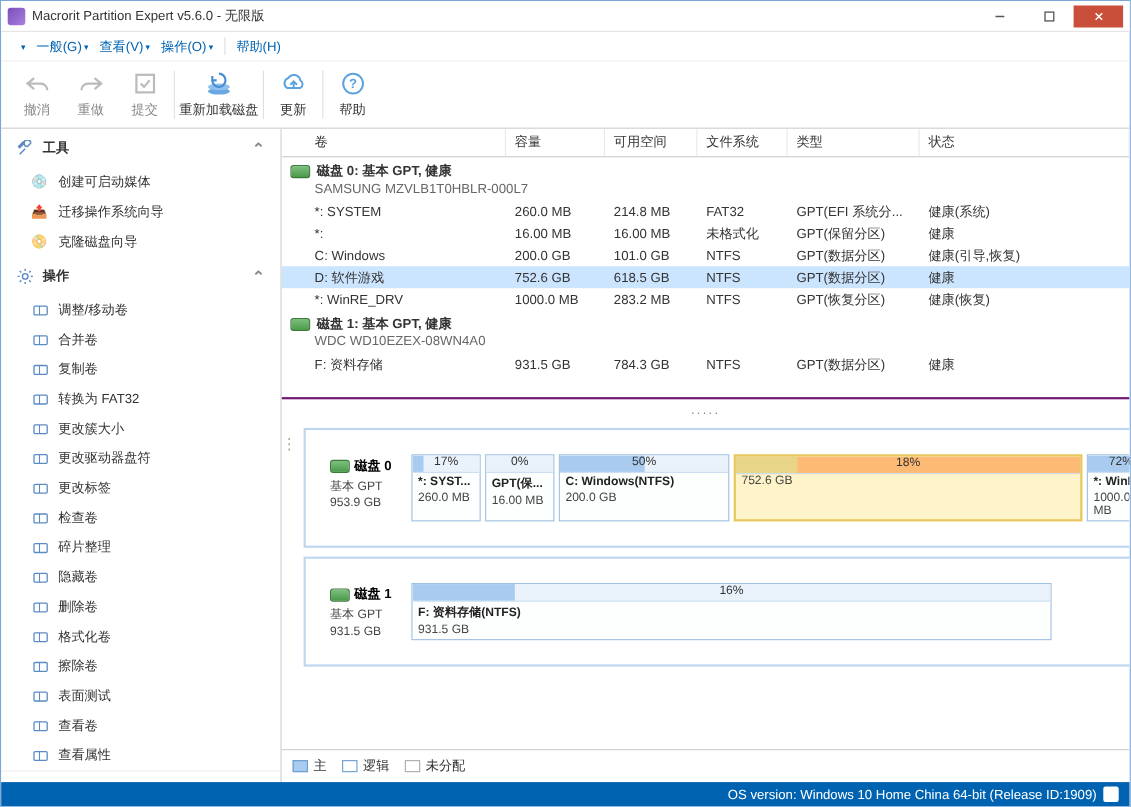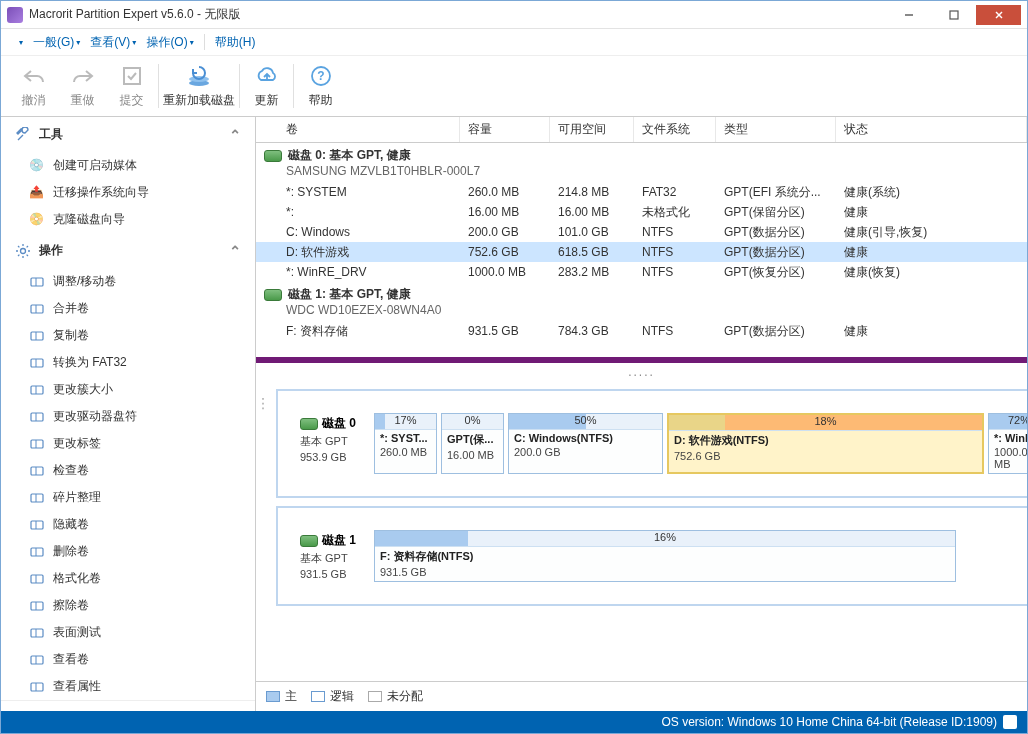--- a/index.html
+++ b/index.html
@@ -29,21 +29,21 @@
 .sidebar { width:255px; border-right:1px solid #ccc; display:flex; flex-direction:column; overflow-y:auto; }
 .panel-head { display:flex; align-items:center; padding:9px 14px; font-weight:bold; color:#333; gap:8px; }
 .panel-head .chev { margin-left:auto; color:#888; font-size:14px; }
 .panel-head .hicon { width:16px; height:16px; }
 .side-item { display:flex; align-items:center; gap:8px; padding:5px 10px 5px 28px; color:#333; }
 .side-item .micon { width:16px; height:16px; flex-shrink:0; }
 
 .main { flex:1; display:flex; flex-direction:column; overflow:hidden; }
 .grid-head { display:flex; border-bottom:1px solid #ccc; height:26px; align-items:center; background:#fff; }
 .grid-head>div { padding:4px 8px; border-right:1px solid #e8e8e8; overflow:hidden; white-space:nowrap; color:#333; }
-.plist { flex:0 0 auto; overflow:auto; border-bottom:6px solid #701a75; }
+.plist { flex:0 0 auto; overflow:auto; border-bottom:2px solid #701a75; }
 .disk-hdr { display:flex; align-items:center; gap:6px; padding:4px 0 0 8px; font-weight:bold; color:#333; }
 .disk-sub { padding:0 0 4px 30px; color:#666; }
 .prow { display:flex; height:20px; align-items:center; }
 .prow>div { padding:1px 8px; overflow:hidden; white-space:nowrap; color:#333; }
 .prow.sel { background:#cce5ff; }
 .gap-dots { text-align:center; color:#888; letter-spacing:2px; padding:2px 0; }
 .c-vol { width:204px; padding-left:30px !important; }
 .c-cap { width:90px; }
 .c-free { width:84px; }
 .c-fs { width:82px; }
@@ -445,21 +445,20 @@
                   <div class="pct">50%</div>
                 </div>
                 <div class="dm-lbl">C: Windows(NTFS)</div>
                 <div class="dm-sz">200.0 GB</div>
               </div>
               <div class="dm-part sel" style="width:317px">
                 <div class="dm-bar">
                   <div class="fill" style="width:18%"></div>
                   <div class="pct">18%</div>
                 </div>
-                <div class="dm-lbl">D: 软件游戏(NTFS)</div>
                 <div class="dm-sz">752.6 GB</div>
               </div>
               <div class="dm-part" style="width:62px">
                 <div class="dm-bar">
                   <div class="fill" style="width:72%"></div>
                   <div class="pct">72%</div>
                 </div>
                 <div class="dm-lbl">*: WinR...</div>
                 <div class="dm-sz">1000.0 MB</div>
               </div>

